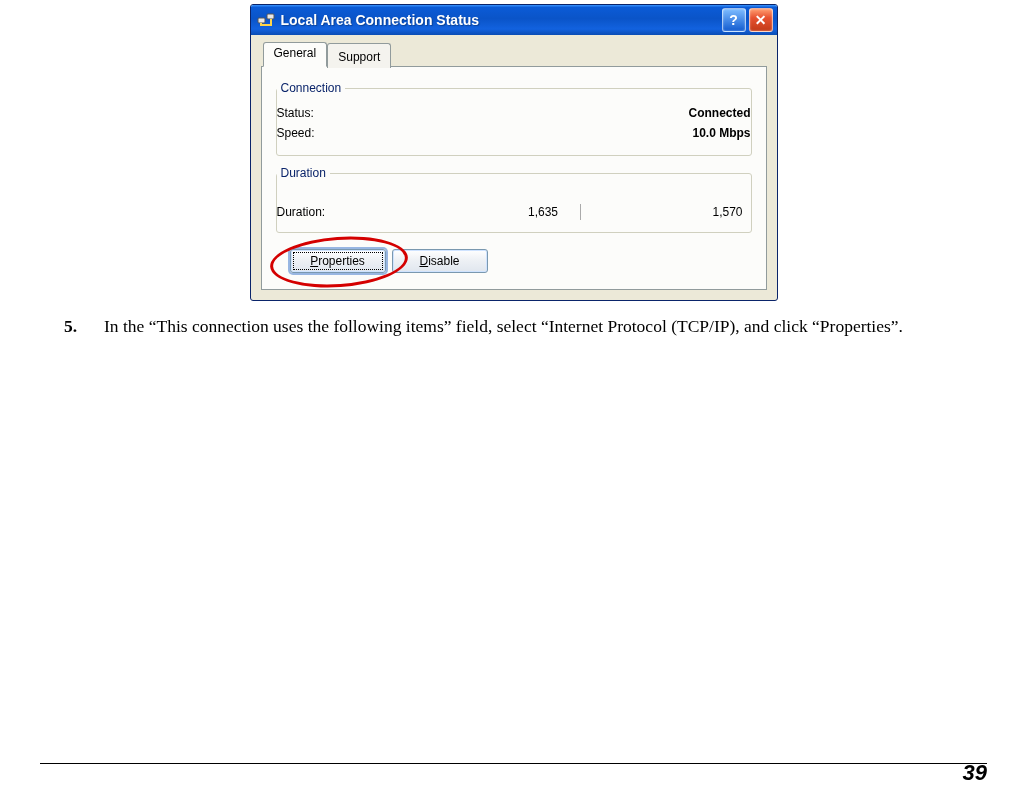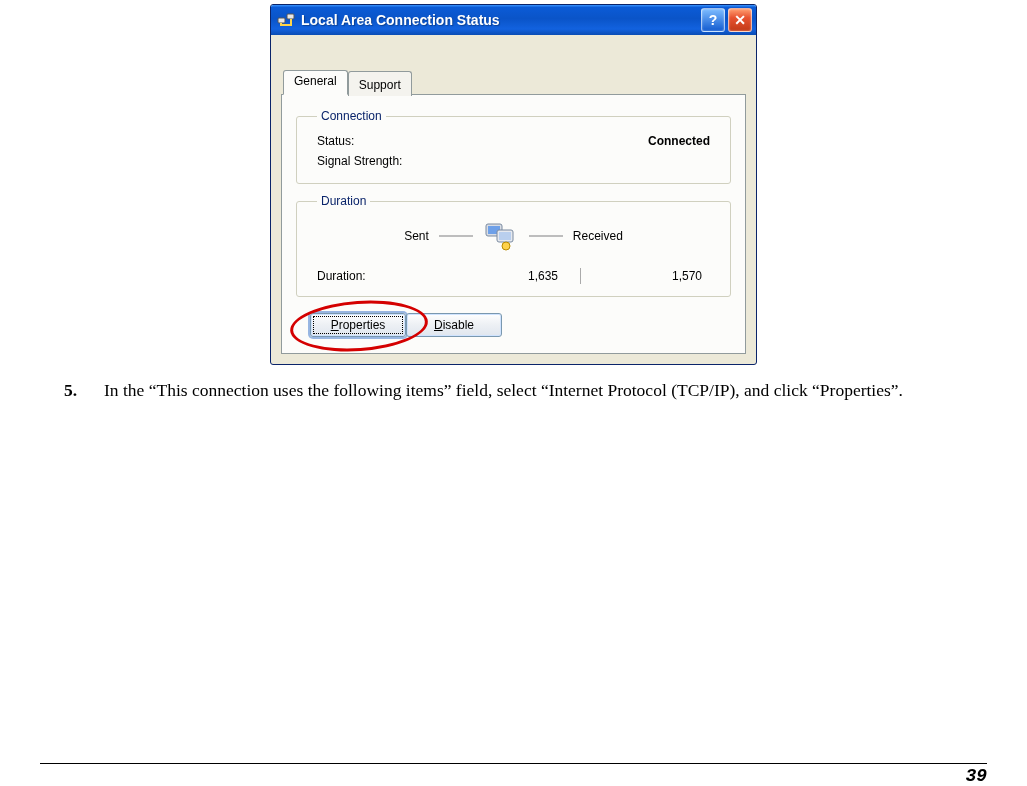--- a/index.html
+++ b/index.html
@@ -1,56 +1,56 @@
 <!DOCTYPE html>
 <html><head>
 <meta charset="utf-8">
 <style>
   html,body{margin:0;padding:0;background:#fff;font-family:"Times New Roman",serif;color:#000;}
   .page{width:1027px;height:786px;position:relative;}
-  .dlg-wrap{width:487px;margin:0 auto;padding-top:4px;}
+  .dlg-wrap{width:528px;margin:0 auto;padding-top:4px;}
   .dlg{border:1px solid #0a246a;background:#ece9d8;font-family:Tahoma,Arial,sans-serif;font-size:12px;color:#000;border-radius:3px;overflow:hidden;}
   .titlebar{height:30px;background:linear-gradient(to bottom,#3a95ff 0%,#0b5bd6 8%,#0a54c8 45%,#1262df 80%,#0a4db4 100%);display:flex;align-items:center;padding:0 4px 0 6px;}
   .titlebar .appicon svg{display:block}
   .titlebar .ttl{color:#fff;font-weight:bold;font-size:14px;margin-left:6px;flex:1;text-shadow:1px 1px 1px rgba(0,0,0,.3);}
   .winbtn{width:22px;height:22px;margin-left:3px;border-radius:3px;display:flex;align-items:center;justify-content:center;border:1px solid rgba(255,255,255,.6);box-shadow:inset 0 0 2px rgba(255,255,255,.5);}
   .winbtn.help{background:linear-gradient(to bottom,#7ebcff,#125bd0);}
   .winbtn.close{background:linear-gradient(to bottom,#ff9d6f,#e75230 40%,#c23a17);}
   .winbtn span{color:#fff;font-weight:bold;font-size:14px;font-family:Arial,sans-serif;}
-  .body{padding:6px 10px 10px;margin-top:28px;}
+  .body{padding:6px 10px 10px;}
   .tabs{display:flex;gap:0;margin-left:2px;}
   .tab{border:1px solid #919b9c;border-bottom:none;background:#fdfdfb;padding:3px 10px 4px;font-size:12px;border-top-left-radius:3px;border-top-right-radius:3px;position:relative;top:1px;}
   .tab.active{background:#fcfcfa;border-bottom:1px solid #fcfcfa;z-index:2;}
   .tab.inactive{background:#f4f3ee;top:2px;padding-top:6px;}
   .tabpanel{border:1px solid #919b9c;background:#fcfcfa;padding:14px 14px 14px;}
-  fieldset{border:1px solid #d0d0bf;border-radius:3px;margin:0 0 10px 0;padding:8px 20px 12px;}
+  fieldset{border:1px solid #d0d0bf;border-radius:3px;margin:0 0 10px 0;padding:8px 0 12px;}
   legend{color:#0a246a;padding:0 4px;font-size:12px;}
   .row{display:flex;justify-content:space-between;padding:3px 0;align-items:flex-end;}
   .row .lab{}
   .row .val{text-align:right;font-weight:bold;}
   .activity-head{display:flex;align-items:center;justify-content:center;gap:10px;margin-top:4px;}
   .dash{flex:0 0 34px;height:0;border-top:2px solid #bdbdbd;}
   .acticon{width:36px;height:32px;position:relative;}
   .pktrow{display:flex;align-items:center;margin-top:16px;}
   .pktrow .lab{flex:0 0 120px;}
   .pktrow .sent{flex:1;text-align:right;padding-right:22px;}
   .pktrow .sep{width:0;border-left:1px solid #aaa;height:16px;}
   .pktrow .recv{flex:1;text-align:right;padding-right:8px;}
-  .btnrow{display:flex;gap:0;margin-top:6px;position:relative;padding:6px 0 2px 14px;}
+  .btnrow{display:flex;gap:6px;margin-top:6px;position:relative;padding:6px 0 2px 14px;}
   .xpbtn{min-width:96px;height:24px;border:1px solid #7a98af;border-radius:3px;background:linear-gradient(to bottom,#ffffff,#eef1f5 45%,#e0e6ee);font-family:Tahoma,Arial,sans-serif;font-size:12px;display:flex;align-items:center;justify-content:center;box-shadow:inset 0 0 0 1px #cfe3ff;}
   .xpbtn .ul{text-decoration:underline;}
   .xpbtn.focus{outline:1px dotted #000;outline-offset:-4px;box-shadow:0 0 0 2px #98b6e2, inset 0 0 0 1px #cfe3ff;}
   .highlight-ring{position:absolute;left:-6px;top:-6px;width:132px;height:44px;border:3px solid #d40000;border-radius:50%;transform:rotate(-4deg);pointer-events:none;}
   .closerow{display:flex;justify-content:flex-end;padding:10px 0 2px;}
   
   .instr{font-family:"Times New Roman",serif;font-size:17.5px;line-height:1.35;margin:14px 56px 0 64px;display:flex;}
   .instr .num{font-weight:bold;width:40px;flex:0 0 40px;}
   .instr .txt{flex:1;}
   .footer{position:absolute;left:40px;right:40px;bottom:22px;border-top:1px solid #000;}
-  .pageno{position:absolute;right:40px;bottom:0px;font-family:Liberation Mono, monospace;font-size:18px;font-style:italic;font-weight:bold;}
+  .pageno{position:absolute;right:40px;bottom:0px;font-family:Liberation Sans, sans-serif;font-size:22px;font-style:italic;font-weight:bold;}
 </style>
 </head>
 <body>
 
 <div class="page">
 
   <div class="dlg-wrap">
     <div class="dlg">
 
       <div class="titlebar">
@@ -77,42 +77,27 @@
         </div>
         <div class="tabpanel">
 
           <fieldset>
             <legend>Connection</legend>
             <div class="row">
               <span class="lab">Status:</span>
               <span class="val">Connected</span>
             </div>
             <div class="row">
-              <span class="lab">Signal Strength:</span>
-              <span class="val"></span>
+              <span class="lab">Speed:</span>
+              <span class="val">10.0 Mbps</span>
             </div>
           </fieldset>
 
           <fieldset>
             <legend>Duration</legend>
-            <div class="activity-head">
-              <span>Sent</span>
-              <span class="dash"></span>
-              <span class="acticon">
-                <svg width="36" height="32" viewBox="0 0 36 32">
-                  <rect x="3" y="4" width="16" height="12" rx="2" fill="#d9dde4" stroke="#7a8aa0"></rect>
-                  <rect x="5" y="6" width="12" height="8" fill="#6ea0e8"></rect>
-                  <rect x="14" y="10" width="16" height="12" rx="2" fill="#e6e9ef" stroke="#7a8aa0"></rect>
-                  <rect x="16" y="12" width="12" height="8" fill="#b9cfee"></rect>
-                  <circle cx="23" cy="26" r="4" fill="#ffd24a" stroke="#b88a00"></circle>
-                </svg>
-              </span>
-              <span class="dash"></span>
-              <span>Received</span>
-            </div>
             <div class="pktrow">
               <span class="lab">Duration:</span>
               <span class="sent">1,635</span>
               <span class="sep"></span>
               <span class="recv">1,570</span>
             </div>
           </fieldset>
 
           <div class="btnrow">
             <div class="highlight-ring"></div>

